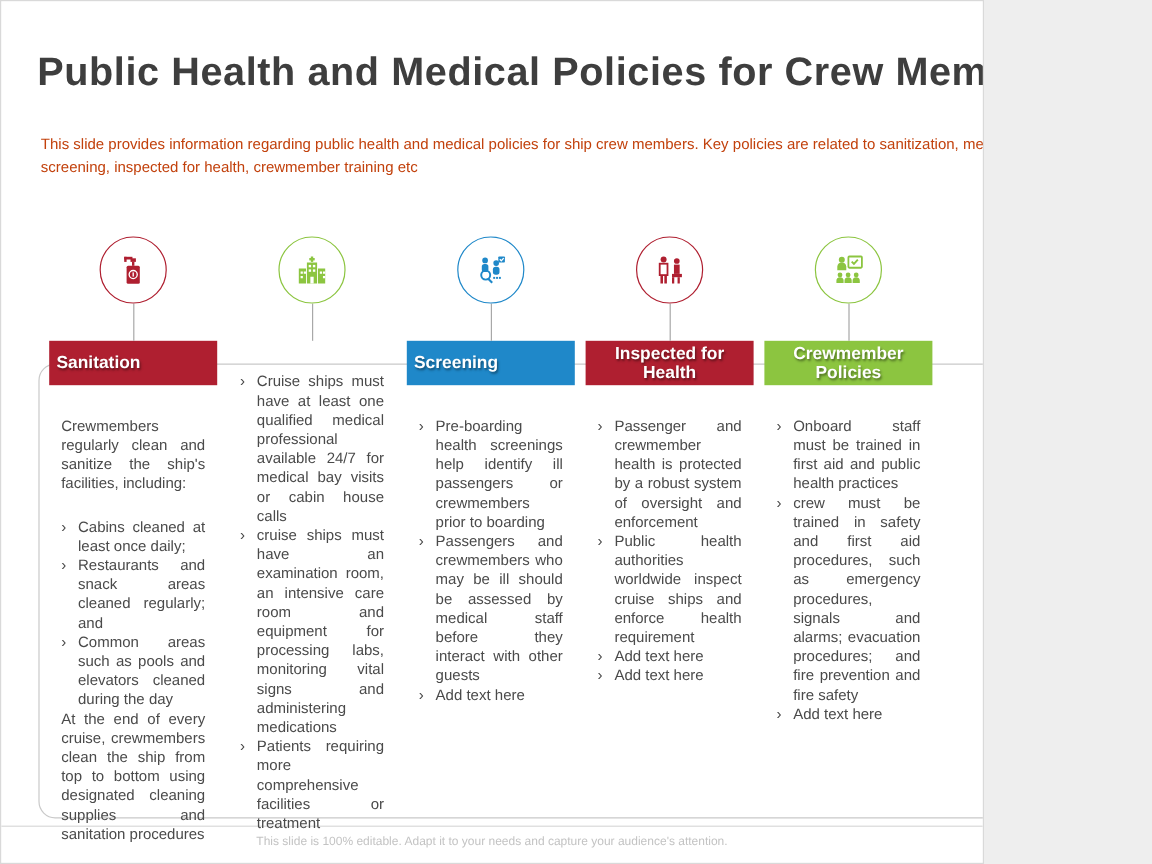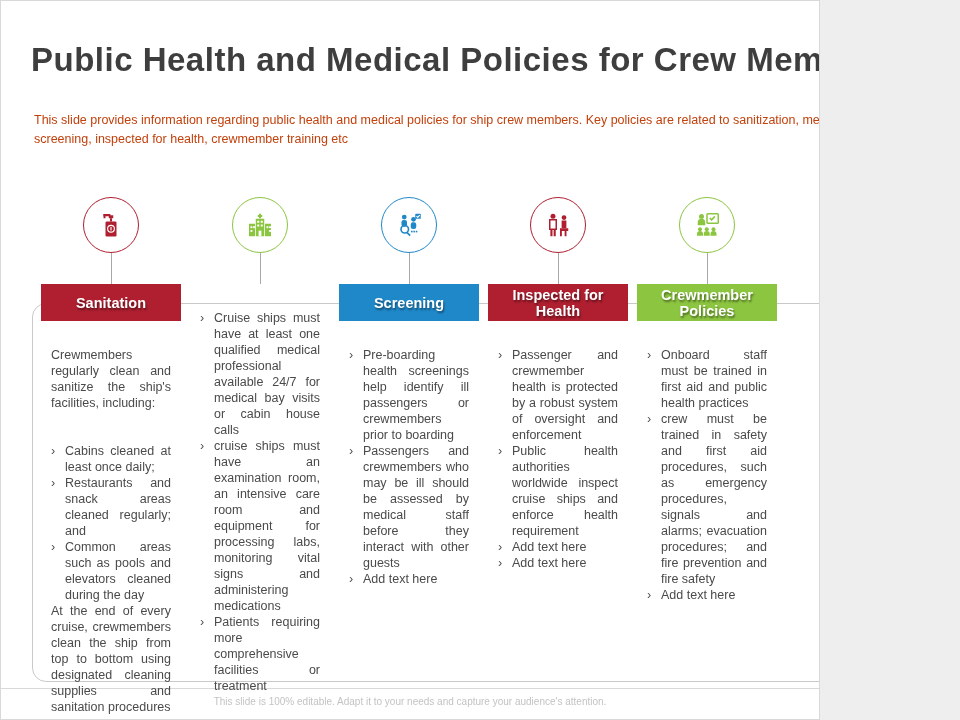--- a/index.html
+++ b/index.html
@@ -31,28 +31,28 @@
     width:56px; height:56px; border-radius:50%; background:#fff;
     border:1.5px solid var(--c); display:flex; align-items:center; justify-content:center;
     position:relative; z-index:2;
   }
   .connector {
     position:absolute; left:50%; top:56px; width:1px; height:31px; background:#a8a8a8; z-index:1;
   }
   .bar {
     height:37px; background:var(--c); color:#fff; font-weight:bold;
     font-size:14.5px; line-height:16px; text-align:center;
-    display:flex; align-items:center; justify-content:center;
+    display:flex; align-items:center; justify-content:flex-start;
     text-shadow:1px 1.5px 2px rgba(0,0,0,.45); padding:0 6px;
   }
   .body {
     margin-top:26px; padding:0 10px; color:#4a4a4a;
     font-size:12.5px; line-height:16px; text-align:justify; font-weight:500;
   }
-  .intro { margin-bottom:32px; }
+  .intro { margin-bottom:20px; }
   .bullets { list-style:none; }
   .bullets li { display:flex; }
   .bm { flex:0 0 14px; color:#4a4a4a; }
   .outro { margin-top:0; }
   .footer-line {
     position:absolute; left:0; right:0; top:687px; height:1px; background:#d9d9d9;
   }
   .footer {
     position:absolute; left:0; right:0; top:695px; text-align:center;
     font-size:10px; color:#c3c3c3;

